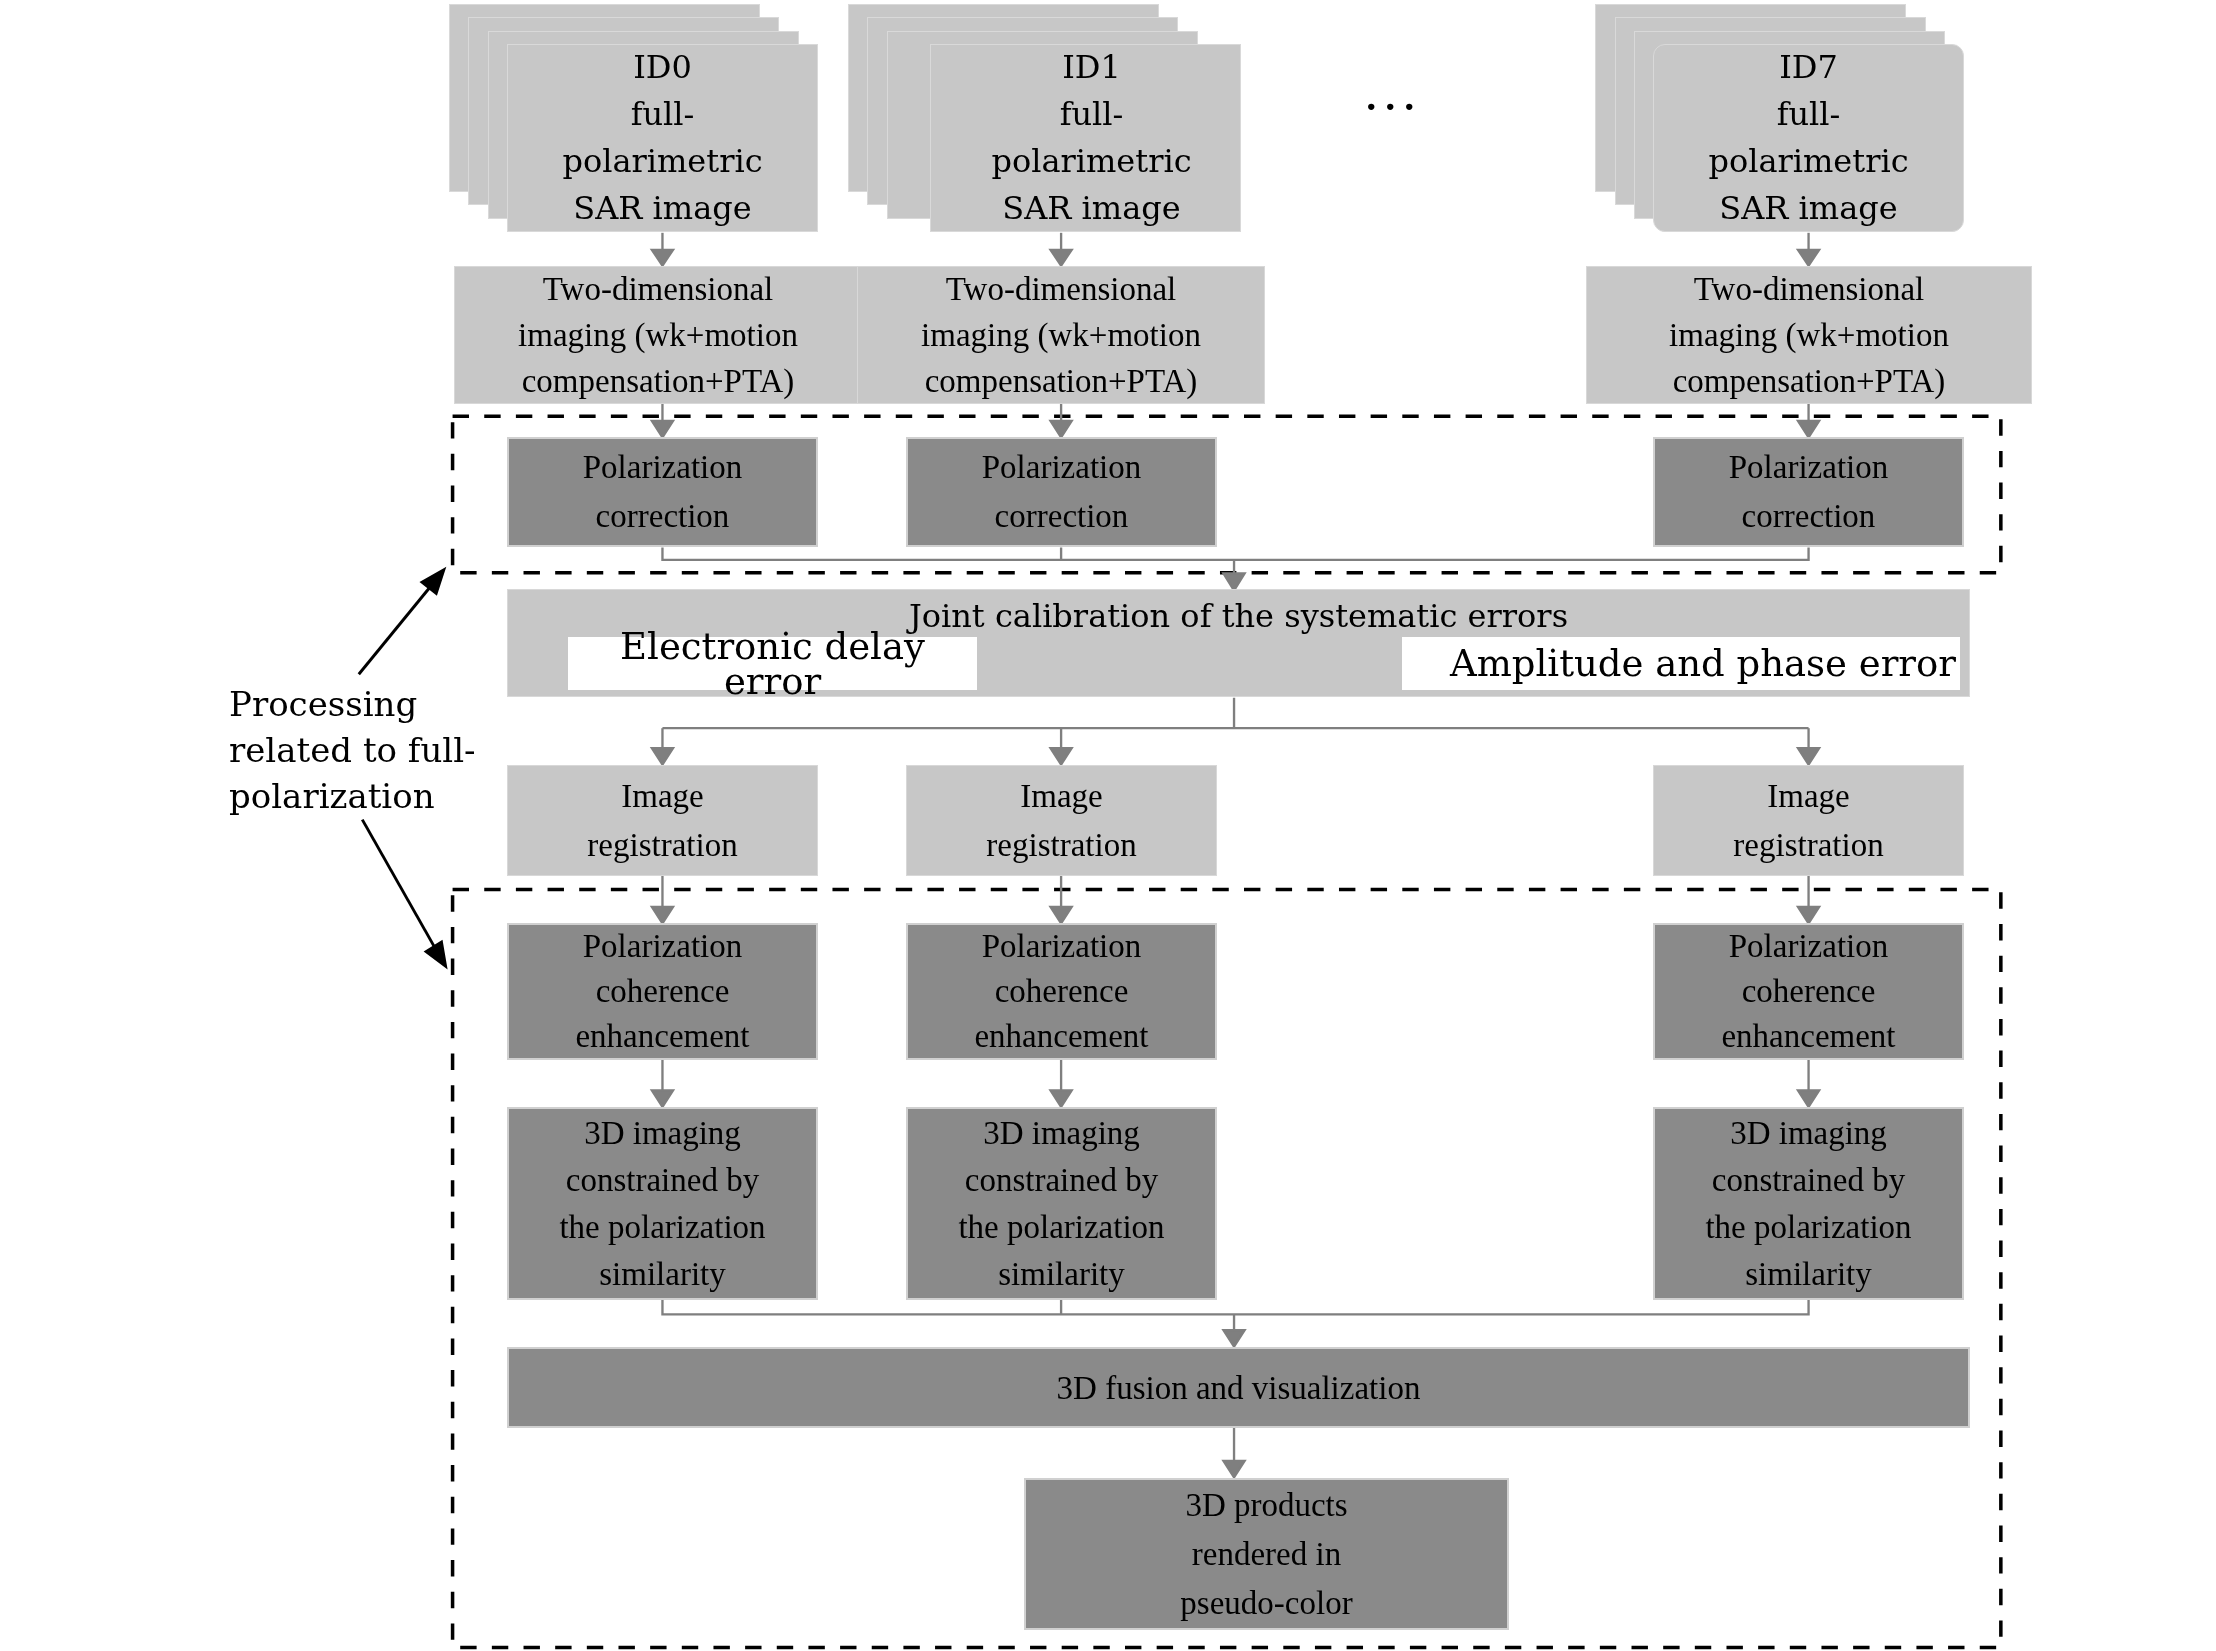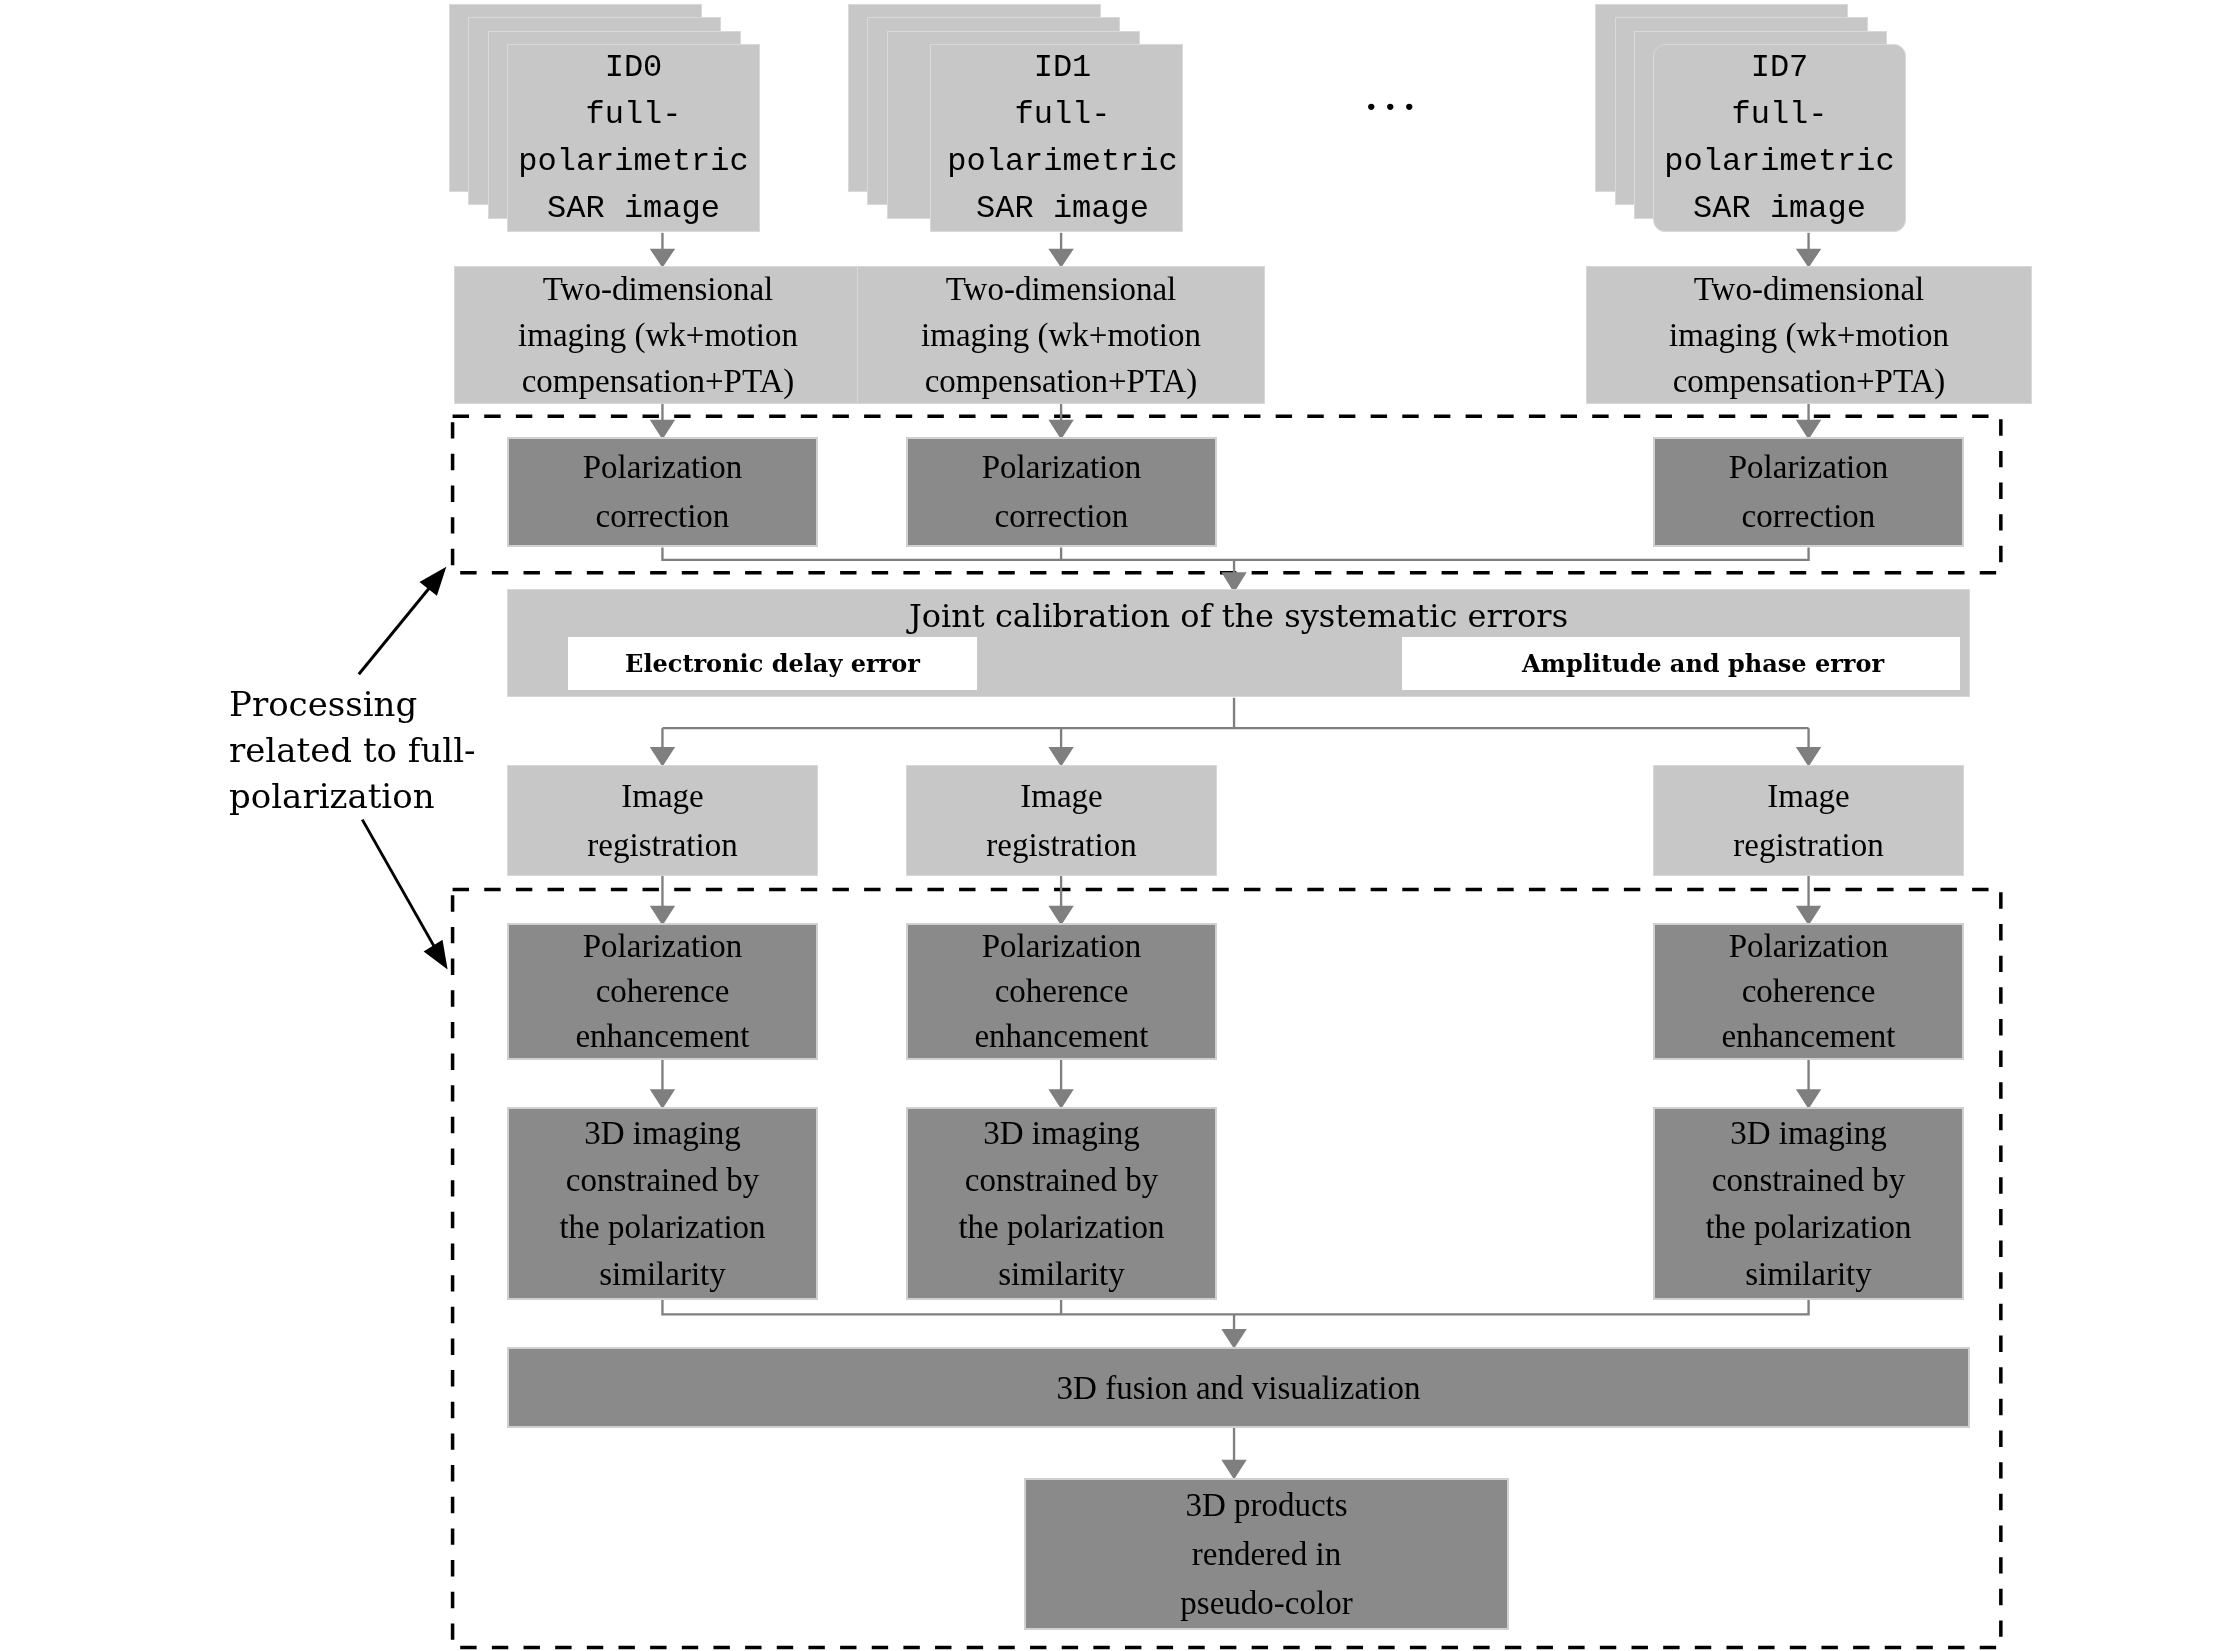--- a/index.html
+++ b/index.html
@@ -15,42 +15,42 @@
     position:absolute;box-sizing:border-box;
     display:flex;flex-direction:column;
     align-items:center;justify-content:center;
     text-align:center;
     font-size:33px;line-height:46px;font-family:Liberation Serif, serif;
   }
   .box-light{background:#c7c7c7;border:1.8px solid #d8d8d8;}
   .box-dark{background:#8a8a8a;border:2.3px solid #d0d0d0;}
   .page{
     position:absolute;box-sizing:border-box;
-    width:253px;height:188px;
-    background:#c7c7c7;border:1.8px solid #d9d9d9;font-family:Liberation Mono, monospace;
+    width:311px;height:188px;
+    background:#c7c7c7;border:1.8px solid #d9d9d9;
   }
   .page-front{
     display:flex;flex-direction:column;
     align-items:center;justify-content:center;
     text-align:center;font-size:32px;line-height:47px;
   }
   .joint{
     position:absolute;box-sizing:border-box;
     background:#c7c7c7;border:1.8px solid #d8d8d8;
     font-size:32px;
   }
   .joint-title{
     position:absolute;left:0;top:5.9px;width:100%;
     text-align:center;line-height:41px;
   }
   .white-box{
     position:absolute;box-sizing:border-box;
     background:#ffffff;
     display:flex;align-items:center;justify-content:center;
-    text-align:center;font-size:24px;line-height:35px;font-weight:bold;
+    text-align:center;font-size:37px;line-height:35px;
   }
   .pages-text div, .box div{white-space:nowrap;}
   .dots{
     position:absolute;left:1345px;top:76px;width:94px;height:64px;
     font-size:49px;line-height:64px;text-align:center;letter-spacing:3.5px;
   }
   .side-label{
     position:absolute;left:229px;top:681px;width:281px;
     text-align:left;font-size:34px;line-height:46px;
   }

